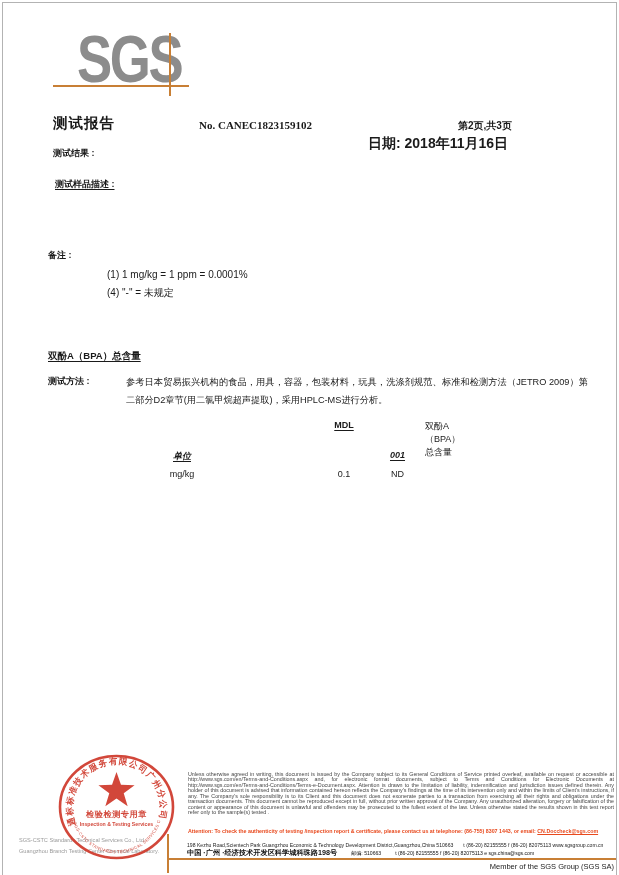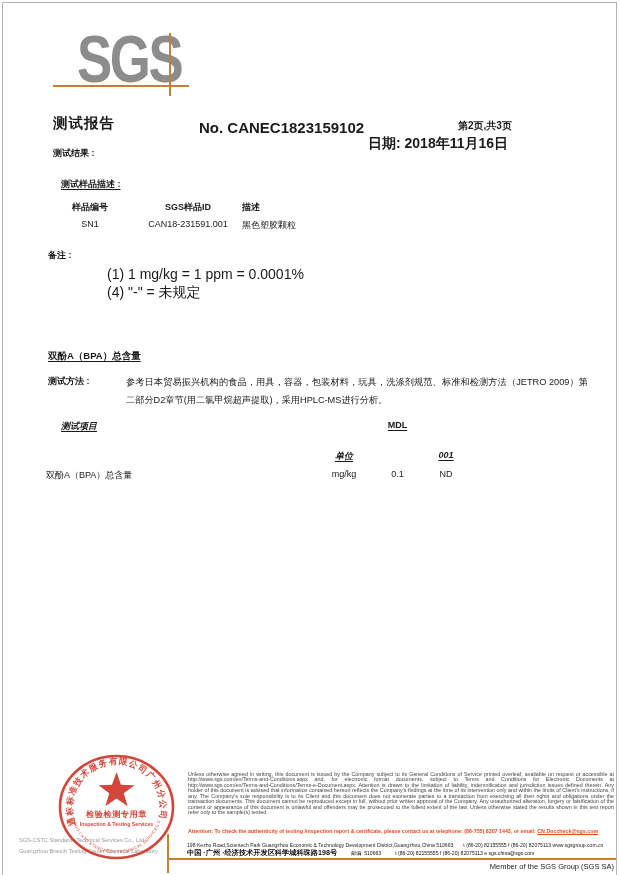--- a/index.html
+++ b/index.html
@@ -10,38 +10,38 @@
   .abs { position:absolute; }
 
   
   .logo-text { left:74px; top:30px; font-size:66px; font-weight:bold; color:#8c8c8c;
     line-height:52px; letter-spacing:-3px; transform:scale(0.80,1); transform-origin:left top; }
   .logo-hline { left:50px; top:82px; width:136px; height:2px; background:#c87f35; }
   .logo-vline { left:166px; top:30px; width:2px; height:63px; background:#c87f35; }
 
   
   .doc-title { left:50px; top:111px; font-size:14.5px; font-weight:bold; letter-spacing:1px; }
-  .report-no { left:196px; top:116px; font-size:15px; font-weight:bold; }
+  .report-no { left:196px; top:116px; font-size:11px; font-weight:bold;font-family:Liberation Serif, serif; }
   .hdr-date  { left:365px; top:132px; font-size:14px; font-weight:bold; }
   .hdr-pages { left:455px; top:116px; font-size:10px; font-weight:bold; }
 
   .label { font-size:9px; font-weight:bold; }
   .uline { text-decoration:underline; text-underline-offset:2px; }
 
   .results-label { left:50px; top:144px; }
-  .sample-desc   { left:58px; top:175px;text-align:right; }
+  .sample-desc   { left:52px; top:175px;text-align:right; }
 
   .sample-table { left:43px; top:198px; display:grid; grid-template-columns:88px 108px 200px;
     font-size:9px; row-gap:5px; }
   .sample-table .hc { font-weight:bold; }
   .sample-table .c1,.sample-table .c2 { text-align:center; }
   .sample-table .c3 { text-align:left; }
 
   .notes-label { left:45px; top:246px; }
-  .notes { left:104px; top:263px; font-size:14px; line-height:17.5px; }
+  .notes { left:104px; top:263px; font-size:10px; line-height:17.5px; }
 
   .bpa-heading { left:45px; top:347px; font-size:9.5px; }
 
   .method-label { left:45px; top:372px; }
   .method-text { left:123px; top:371px; width:462px; font-size:9.2px; line-height:17.8px; text-align:justify; }
 
   .result-table { left:43px; top:417px; display:grid;
     grid-template-columns:272px 52px 55px 42px; font-size:9px; row-gap:6px; }
   .result-table .h1 { padding-left:15px; font-style:italic; }
   .result-table .hu { text-decoration:underline; text-underline-offset:2px; font-weight:bold; }
@@ -81,42 +81,33 @@
   <div class="abs logo-vline"></div>
 
   <div class="abs doc-title">测试报告</div>
   <div class="abs report-no">No. CANEC1823159102</div>
   <div class="abs hdr-date">日期: 2018年11月16日</div>
   <div class="abs hdr-pages">第2页,共3页</div>
 
   <div class="abs label results-label">测试结果 :</div>
   <div class="abs label uline sample-desc">测试样品描述 :</div>
 
-  <div class="abs sample-table">
-    <div class="hc c1">样品编号</div>
-    <div class="hc c2">SGS样品ID</div>
-    <div class="hc c3">描述</div>
-    <div class="c1">SN1</div>
-    <div class="c2">CAN18-231591.001</div>
-    <div class="c3">黑色塑胶颗粒</div>
-  </div>
 
   <div class="abs label notes-label">备注 :</div>
   <div class="abs notes">
     <div>(1) 1 mg/kg = 1 ppm = 0.0001%</div>
     <div>(4) "-" = 未规定</div>
   </div>
 
   <div class="abs label uline bpa-heading">双酚A（BPA）总含量</div>
 
   <div class="abs label method-label">测试方法 :</div>
   <div class="abs method-text">参考日本贸易振兴机构的食品，用具，容器，包装材料，玩具，洗涤剂规范、标准和检测方法（JETRO 2009）第二部分D2章节(用二氯甲烷超声提取)，采用HPLC-MS进行分析。</div>
 
   <div class="abs result-table">
-    <div class="h1 hu">测试项目</div>
     <div class="hu it cc">单位</div>
     <div class="hu cc">MDL</div>
     <div class="hu it cc">001</div>
     <div>双酚A（BPA）总含量</div>
     <div class="cc">mg/kg</div>
     <div class="cc">0.1</div>
     <div class="cc">ND</div>
   </div>
 
   <div class="abs company1">SGS-CSTC Standards Technical Services Co., Ltd.</div>

